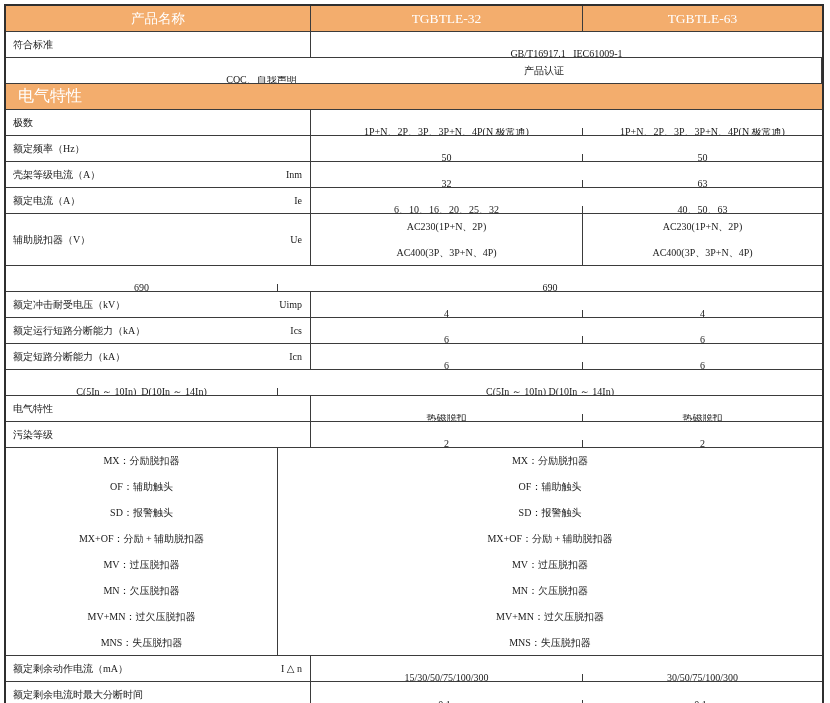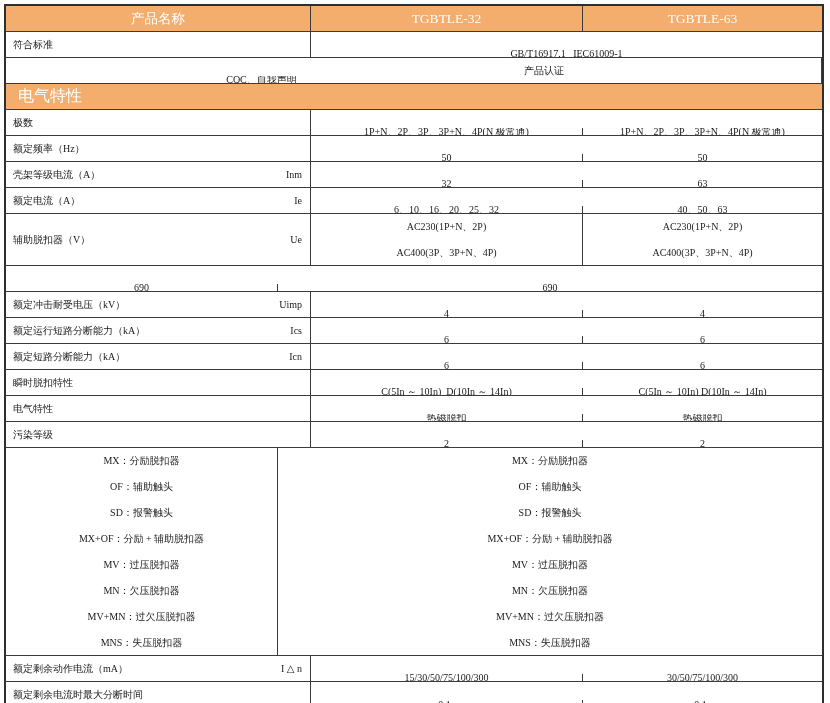--- a/index.html
+++ b/index.html
@@ -171,21 +171,20 @@
   <div class="row">
     <div class="cell c1 label-cell">
       <span>额定短路分断能力（kA）</span>
       <span class="sym">Icn</span>
     </div>
     <div class="cell c2 value-cell">6</div>
     <div class="cell c3 value-cell">6</div>
   </div>
 
   <div class="row">
-    <div class="cell c1 label-cell">瞬时脱扣特性</div>
     <div class="cell c2 value-cell">C(5In ～ 10In)  D(10In ～ 14In)</div>
     <div class="cell c3 value-cell">C(5In ～ 10In) D(10In ～ 14In)</div>
   </div>
 
   <div class="row">
     <div class="cell c1 label-cell">电气特性</div>
     <div class="cell c2 value-cell">热磁脱扣</div>
     <div class="cell c3 value-cell">热磁脱扣</div>
   </div>
 

